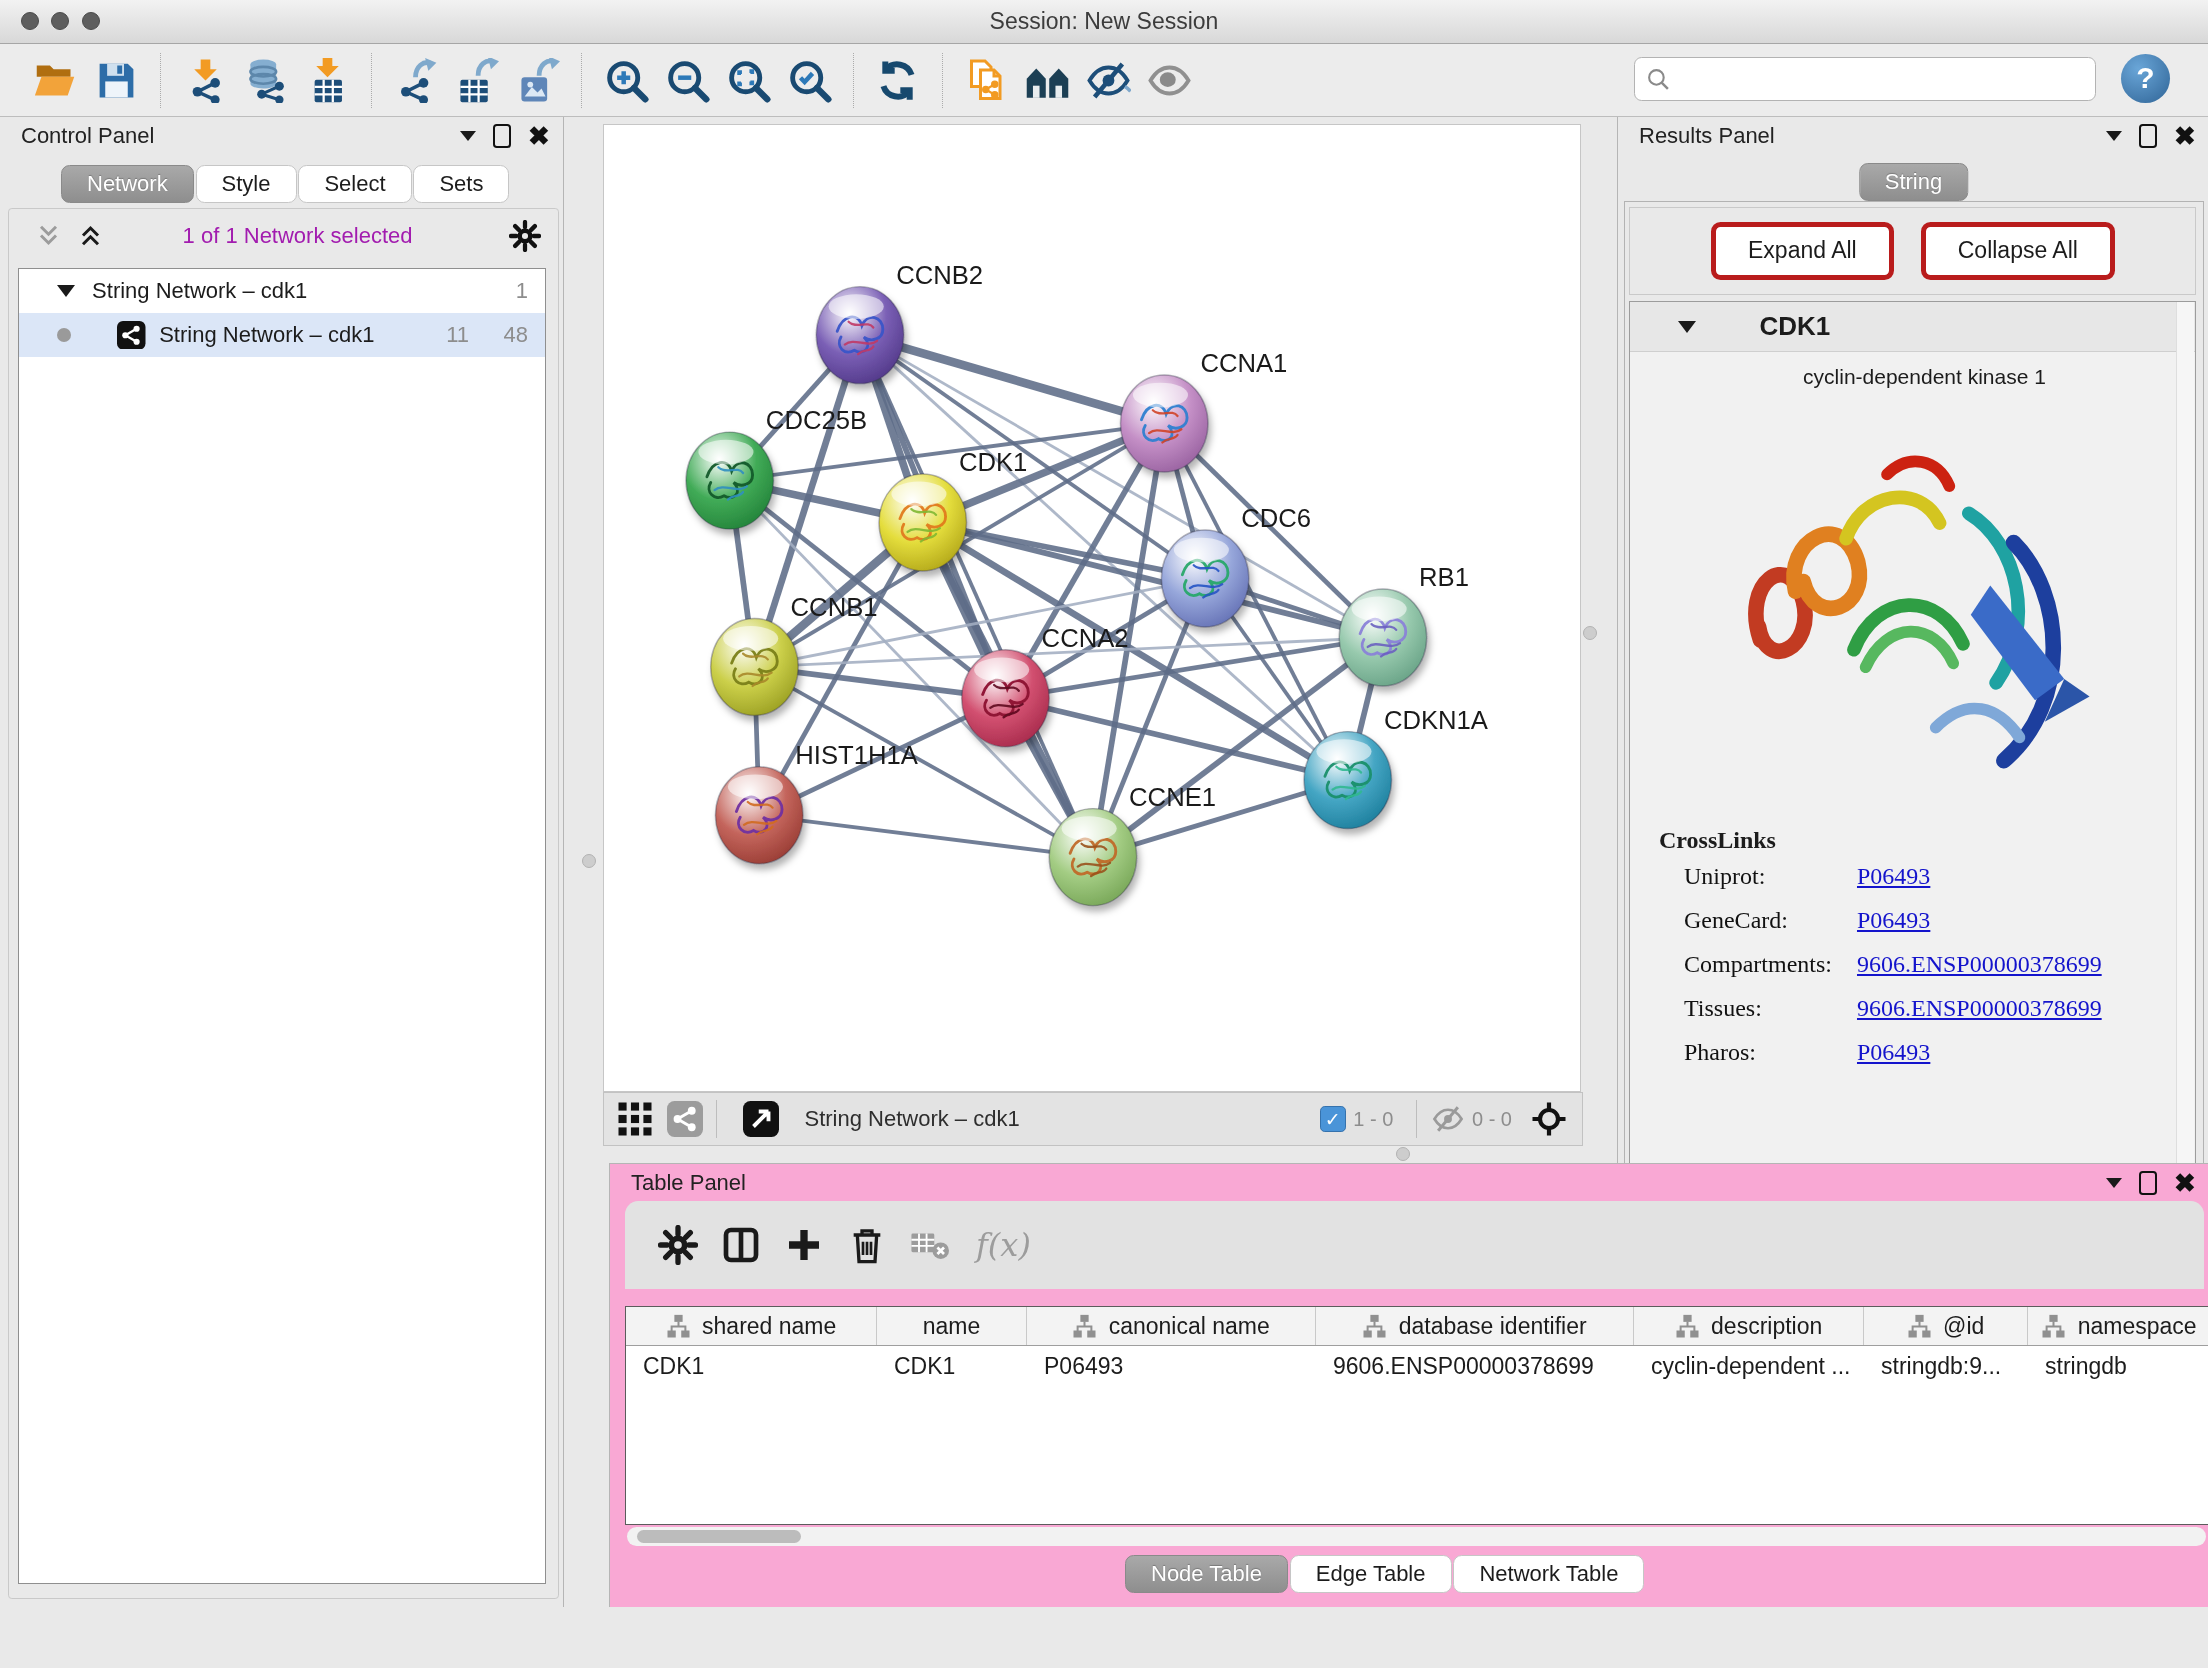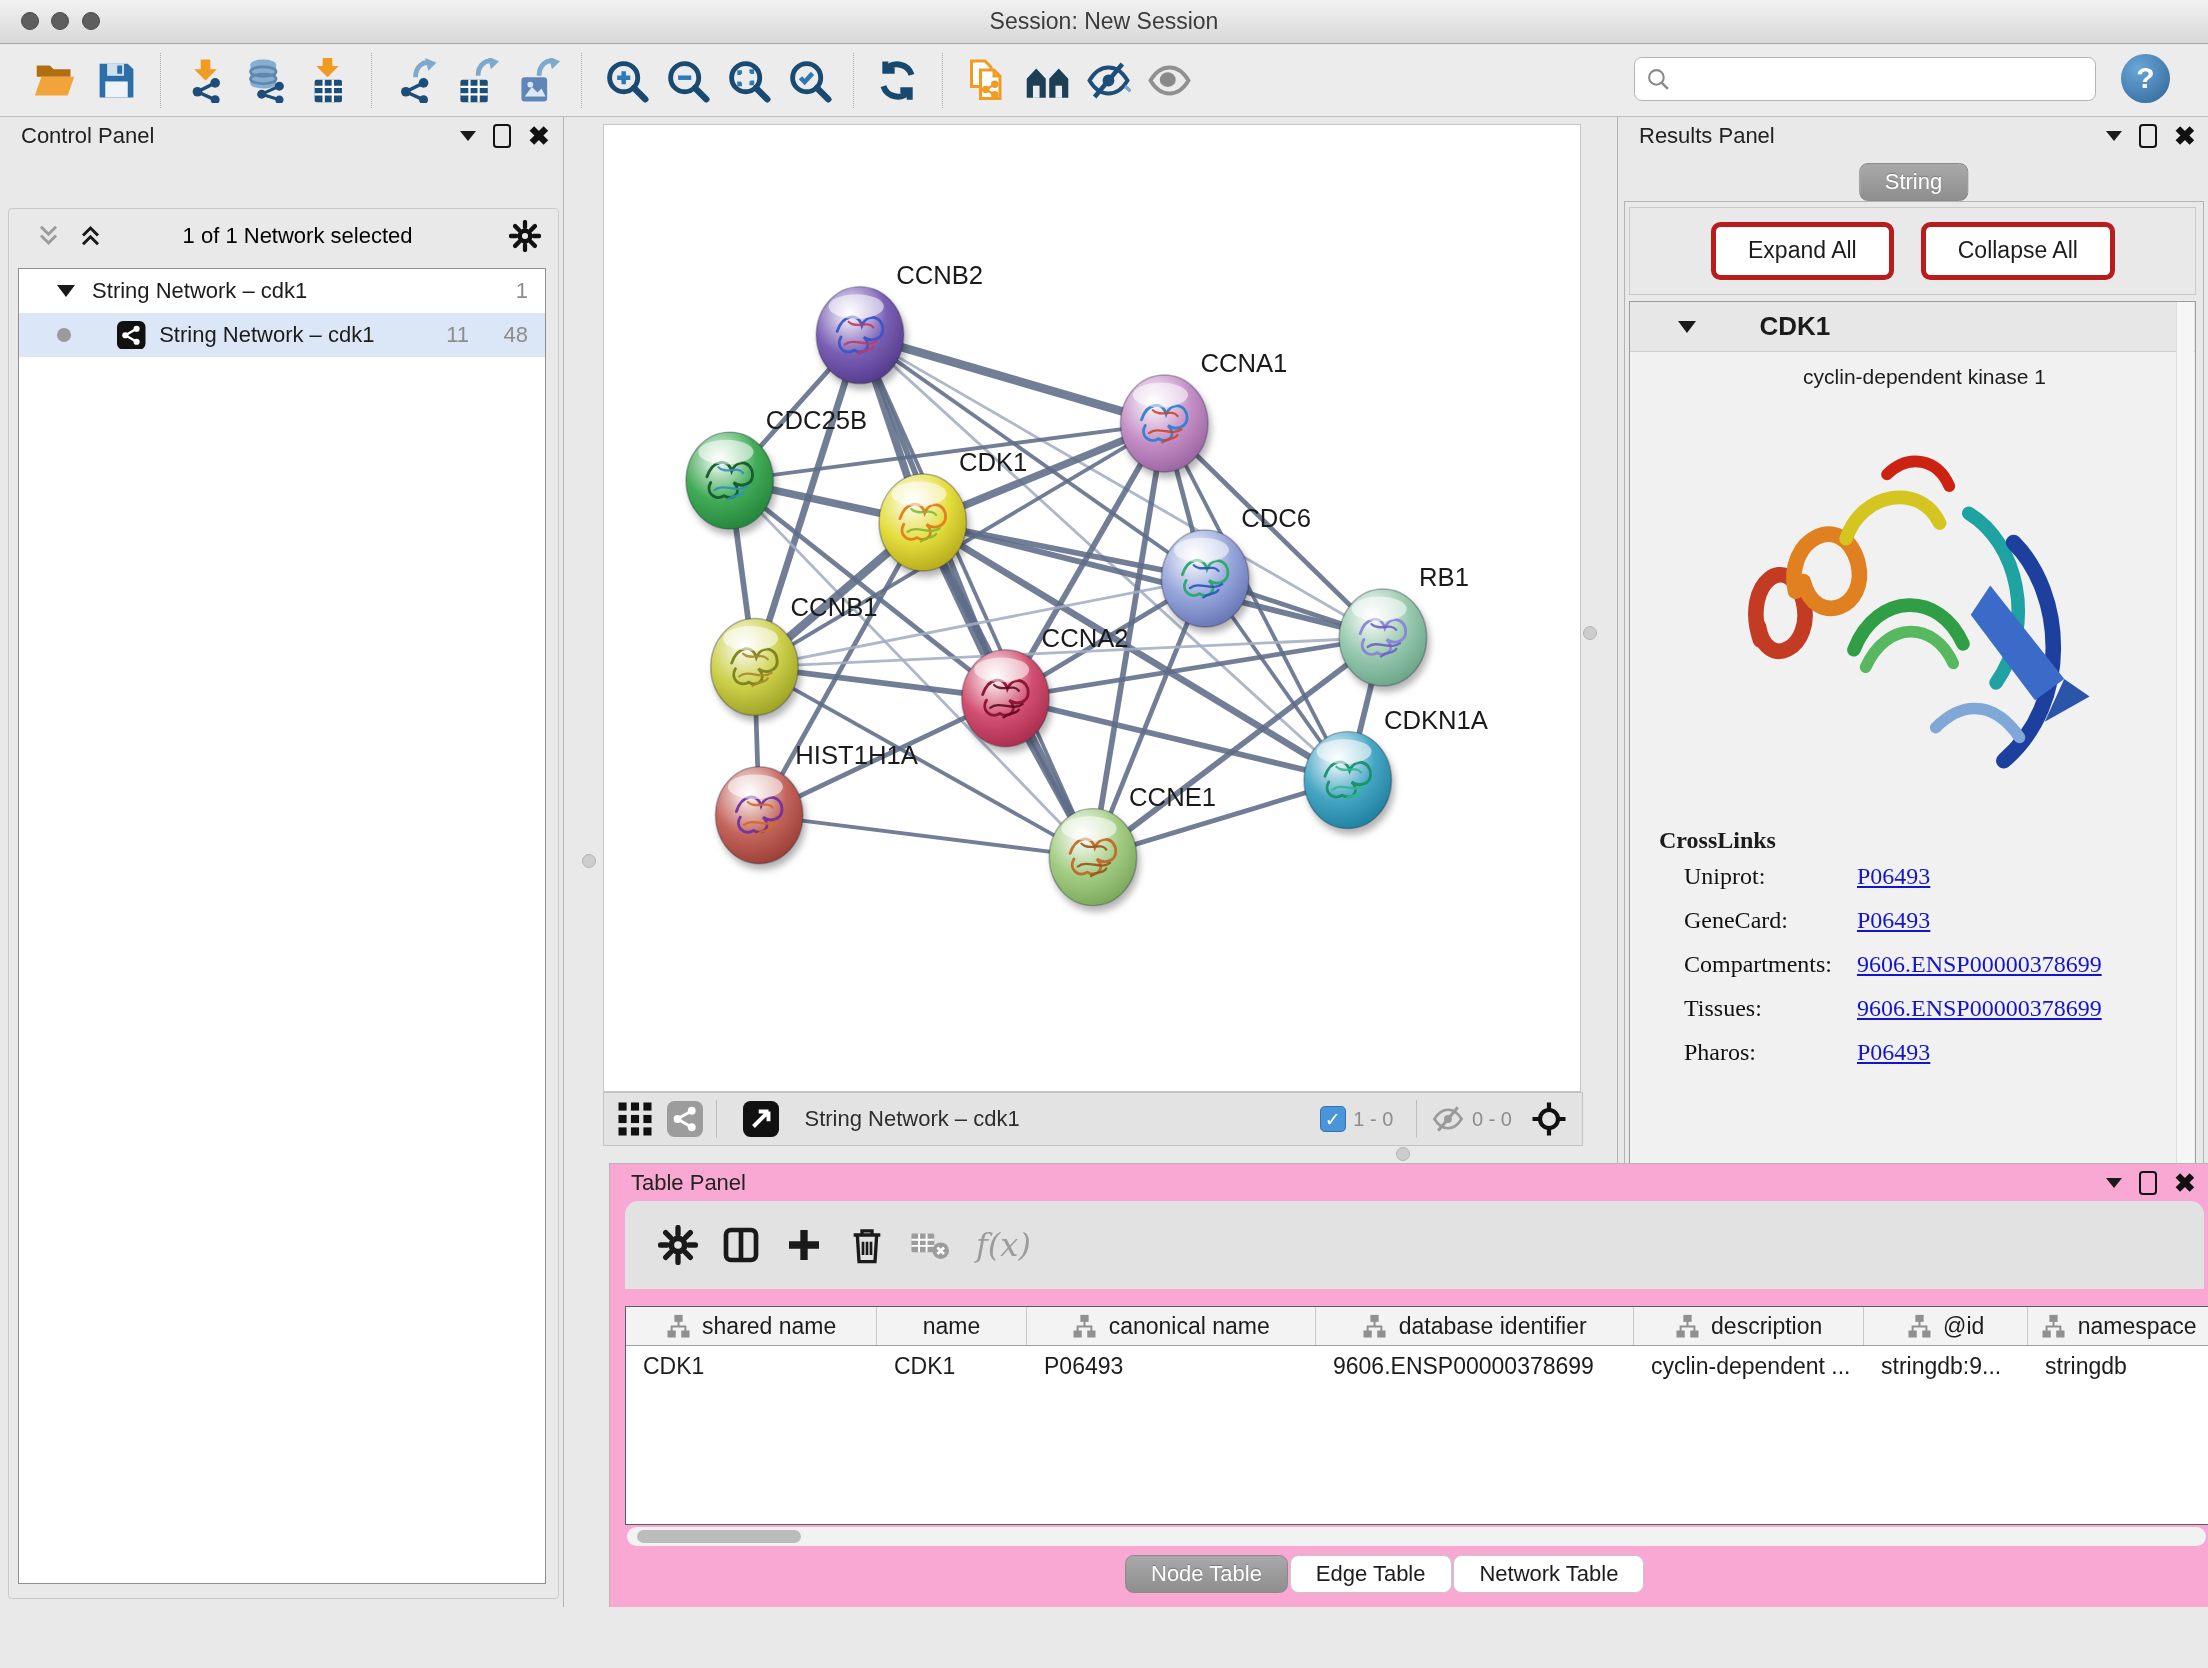--- a/index.html
+++ b/index.html
@@ -36,21 +36,21 @@
     font-size:22px;color:#1c1c1c;border-radius:8.6px;margin-right:1.9px;}
   .tab.sel{background:linear-gradient(#a9a9a9,#8e8e8e);color:#fff;border-color:#8a8a8a;
     text-shadow:0 -1px 1px rgba(0,0,0,.25);}
   
   #control-panel{position:absolute;left:0;top:117px;width:564px;height:1490px;background:#e9e9e9;
     border-right:1px solid #b5b5b5;box-sizing:border-box;}
   #cp-tabs{position:absolute;left:61px;top:48px;display:flex;}
   #cp-body{position:absolute;left:7.6px;top:91px;width:549px;height:1389px;border:1px solid #c9c9c9;
     border-radius:3.8px;background:#e9e9e9;}
   #cp-toolrow{position:absolute;left:0;top:0;width:100%;height:53px;display:flex;align-items:center;}
-  #cp-status{font-size:22px;color:#000000;margin-left:80px;}
+  #cp-status{font-size:22px;color:#a21caf;margin-left:80px;}
   #cp-tree{position:absolute;left:9.5px;top:59px;width:528px;height:1316px;background:#fff;
     border:1.9px solid #8f8f8f;box-sizing:border-box;}
   .tree-row{height:44px;display:flex;align-items:center;font-size:22px;position:relative;}
   .tree-row.sel{background:#dbe6f7;}
   .tree-count{position:absolute;color:#8d8d8d;}
   .dot{width:14.3px;height:14.3px;border-radius:50%;background:#9a9a9a;}
   
   #net-canvas{position:absolute;left:603px;top:124px;width:978px;height:968px;background:#fff;
     border:1px solid #c6c6c6;box-sizing:border-box;}
   #net-bar{position:absolute;left:603px;top:1092px;width:980px;height:54px;background:#e3e3e3;
@@ -293,20 +293,26 @@
   </div>
 
   <div id="control-panel">
     <div class="panel-head" style="left:0;top:0;width:100%">
       <span class="ph-title">Control Panel</span>
       <span class="ph-ctrls">
         <span class="tri"></span>
         <span class="flt"></span>
         <span class="xic">✖</span>
       </span>
+    </div>
+    <div id="cp-tabs">
+      <div class="tab sel">Network</div>
+      <div class="tab">Style</div>
+      <div class="tab">Select</div>
+      <div class="tab">Sets</div>
     </div>
     <div id="cp-body">
       <div id="cp-toolrow">
         <svg style="margin-left:27px" width="25" height="25" viewBox="0 0 20 20" fill="none" stroke="#9c9c9c" stroke-width="2.4">
             <path d="M4 3l6 6 6-6M4 10l6 6 6-6"></path>
           </svg>
         <svg style="margin-left:17px" width="25" height="25" viewBox="0 0 20 20" fill="none" stroke="#1a1a1a" stroke-width="2.4">
             <path d="M4 10l6-6 6 6M4 17l6-6 6 6"></path>
           </svg>
         <span id="cp-status">1 of 1 Network selected</span>

